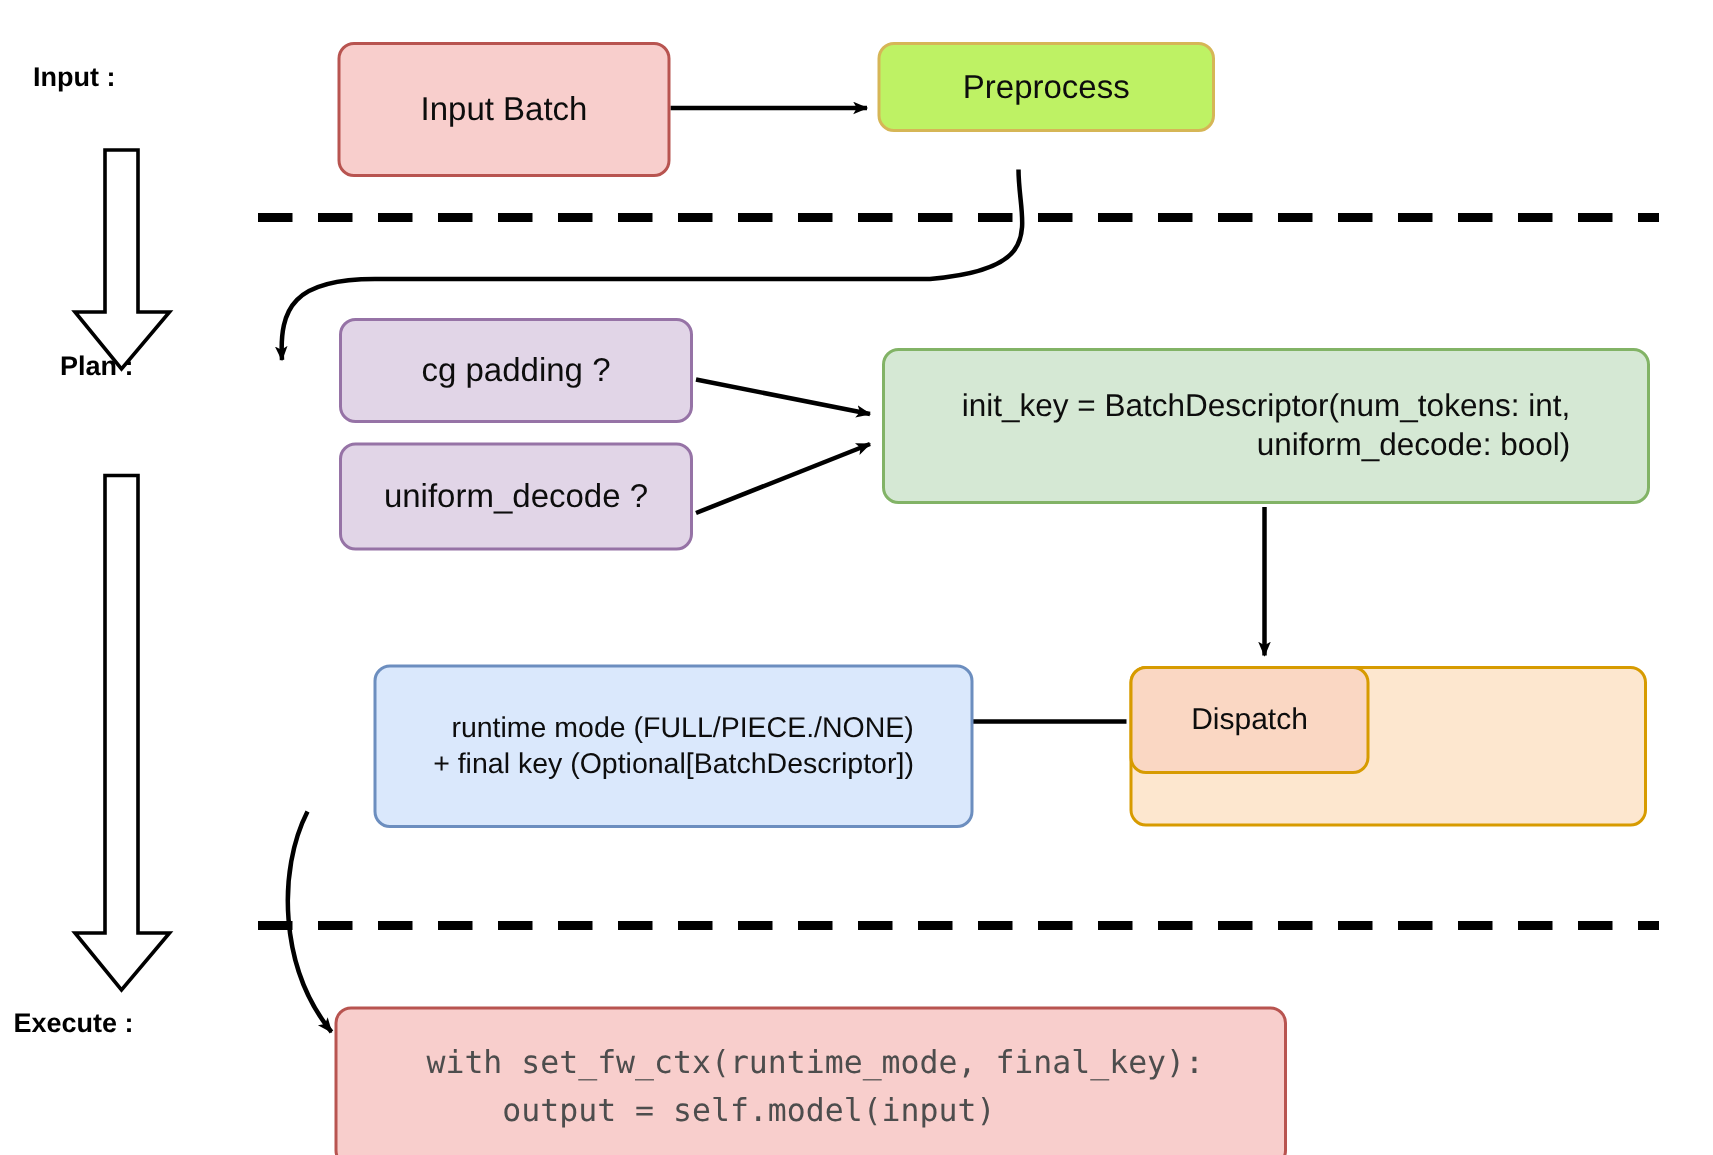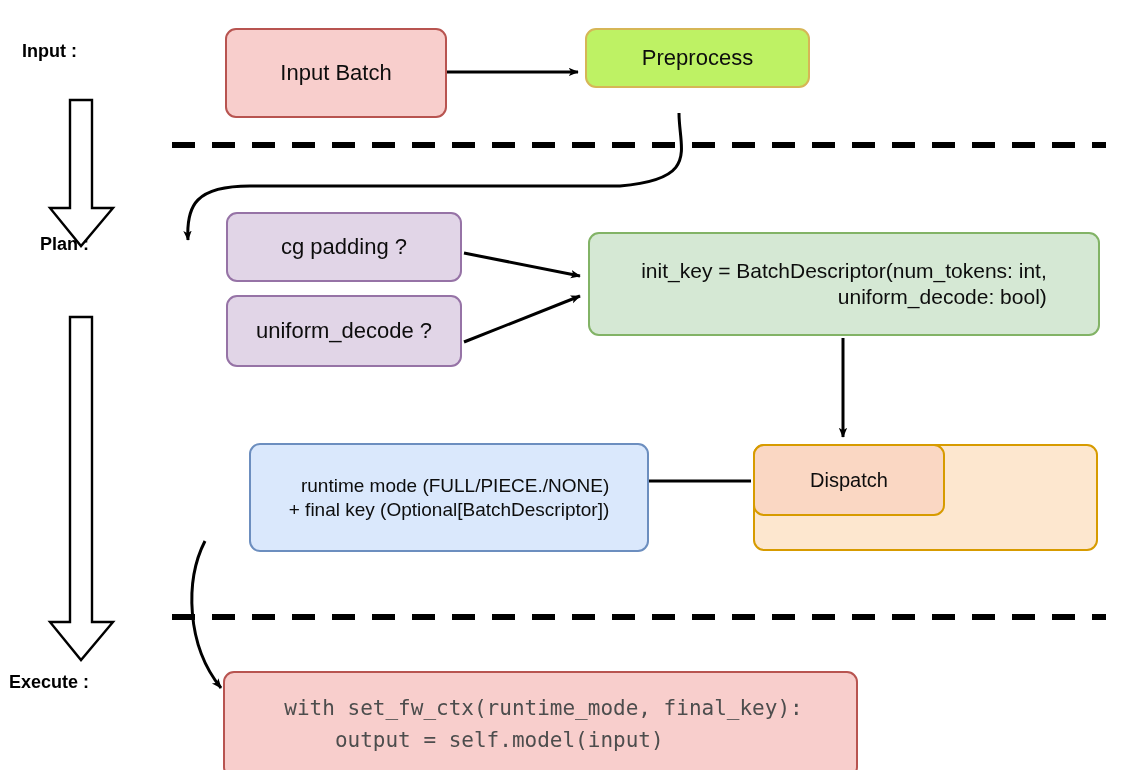--- a/index.html
+++ b/index.html
@@ -132,21 +132,21 @@
   </div>
 
   <div class="node" style="left:588px; top:232px; width:512px; height:104px; background:#d5e8d4; border-color:#82b366; font-size:21px;">
     <span class="node-text">init_key = BatchDescriptor(num_tokens: int,
 uniform_decode: bool)</span>
   </div>
 
   <div class="node" style="left:753px; top:444px; width:345px; height:107px; background:#fde7cf; border-color:#d79b00; align-items:flex-start; justify-content:flex-end;">
   </div>
 
-  <div class="node" style="left:753px; top:444px; width:192px; height:72px; background:#fad7c3; border-color:#d79b00; font-size:20px;">
+  <div class="node" style="left:753px; top:444px; width:160px; height:72px; background:#fad7c3; border-color:#d79b00; font-size:20px;">
     <span class="node-text">Dispatch</span>
   </div>
 
   <div class="node" style="left:228px; top:443px; width:400px; height:109px; background:#dae8fc; border-color:#6c8ebf; font-size:19px;margin-left:21px;">
     <span class="node-text">runtime mode (FULL/PIECE./NONE)
 + final key (Optional[BatchDescriptor])</span>
   </div>
 
   <div class="node-code" style="left:223px; top:643px; width:635px; height:107px; background:#f8cecc; border-color:#b85450;">
     <span class="code-text">with set_fw_ctx(runtime_mode, final_key):

